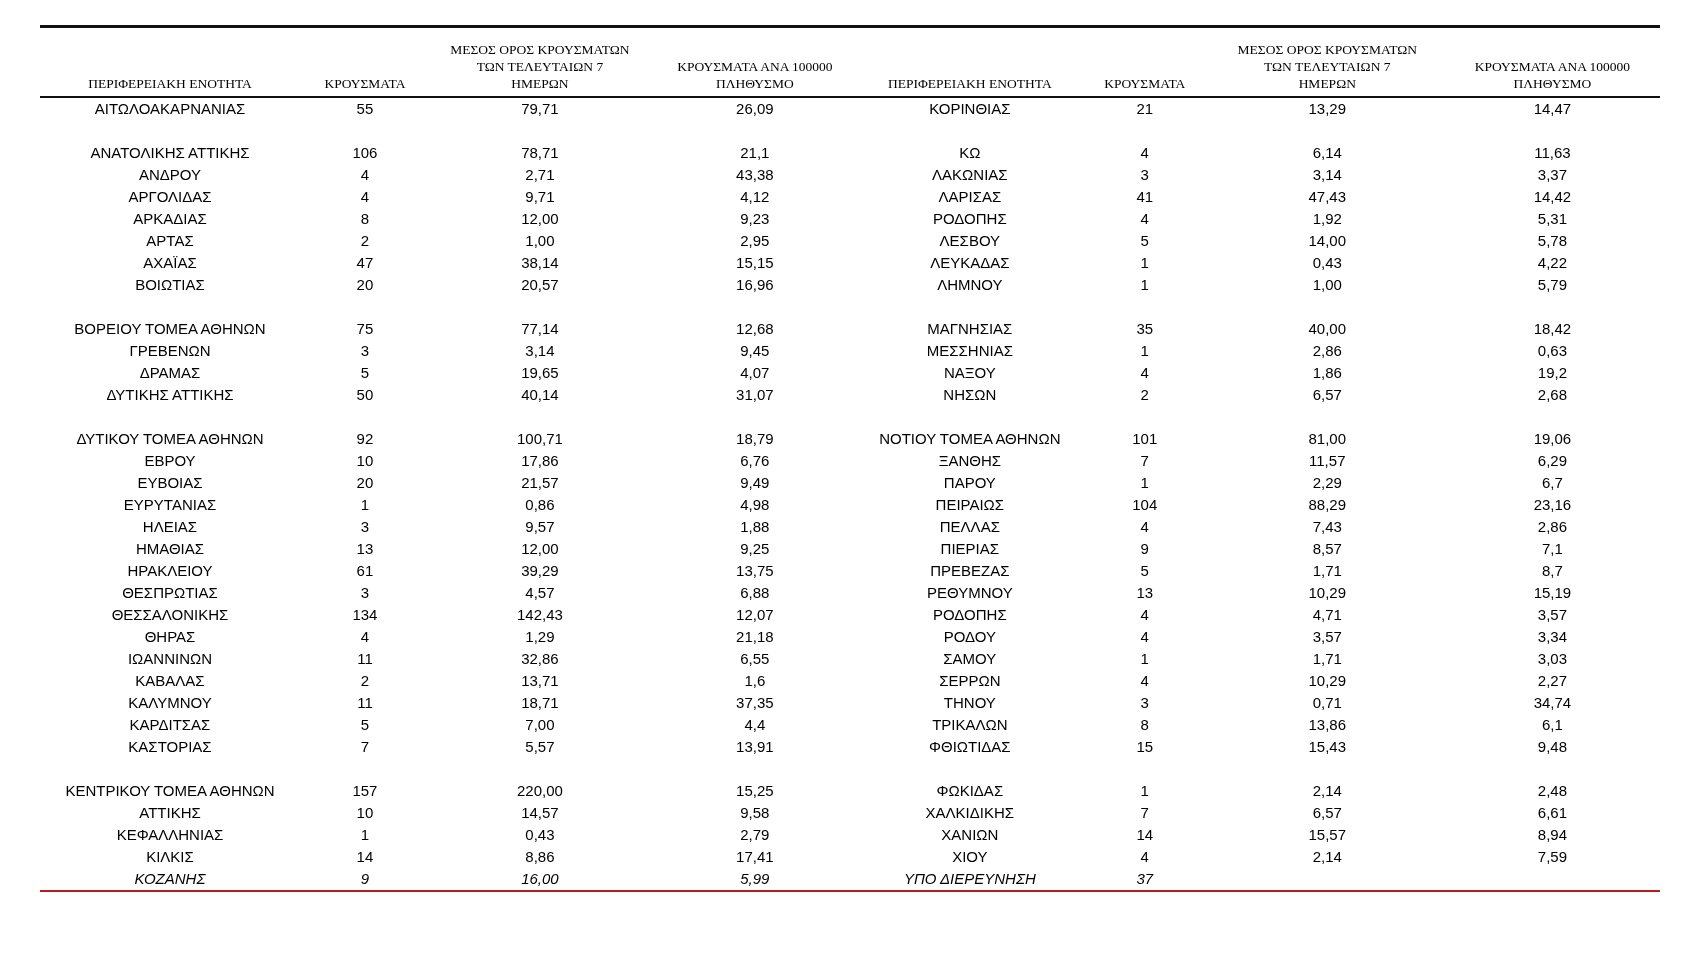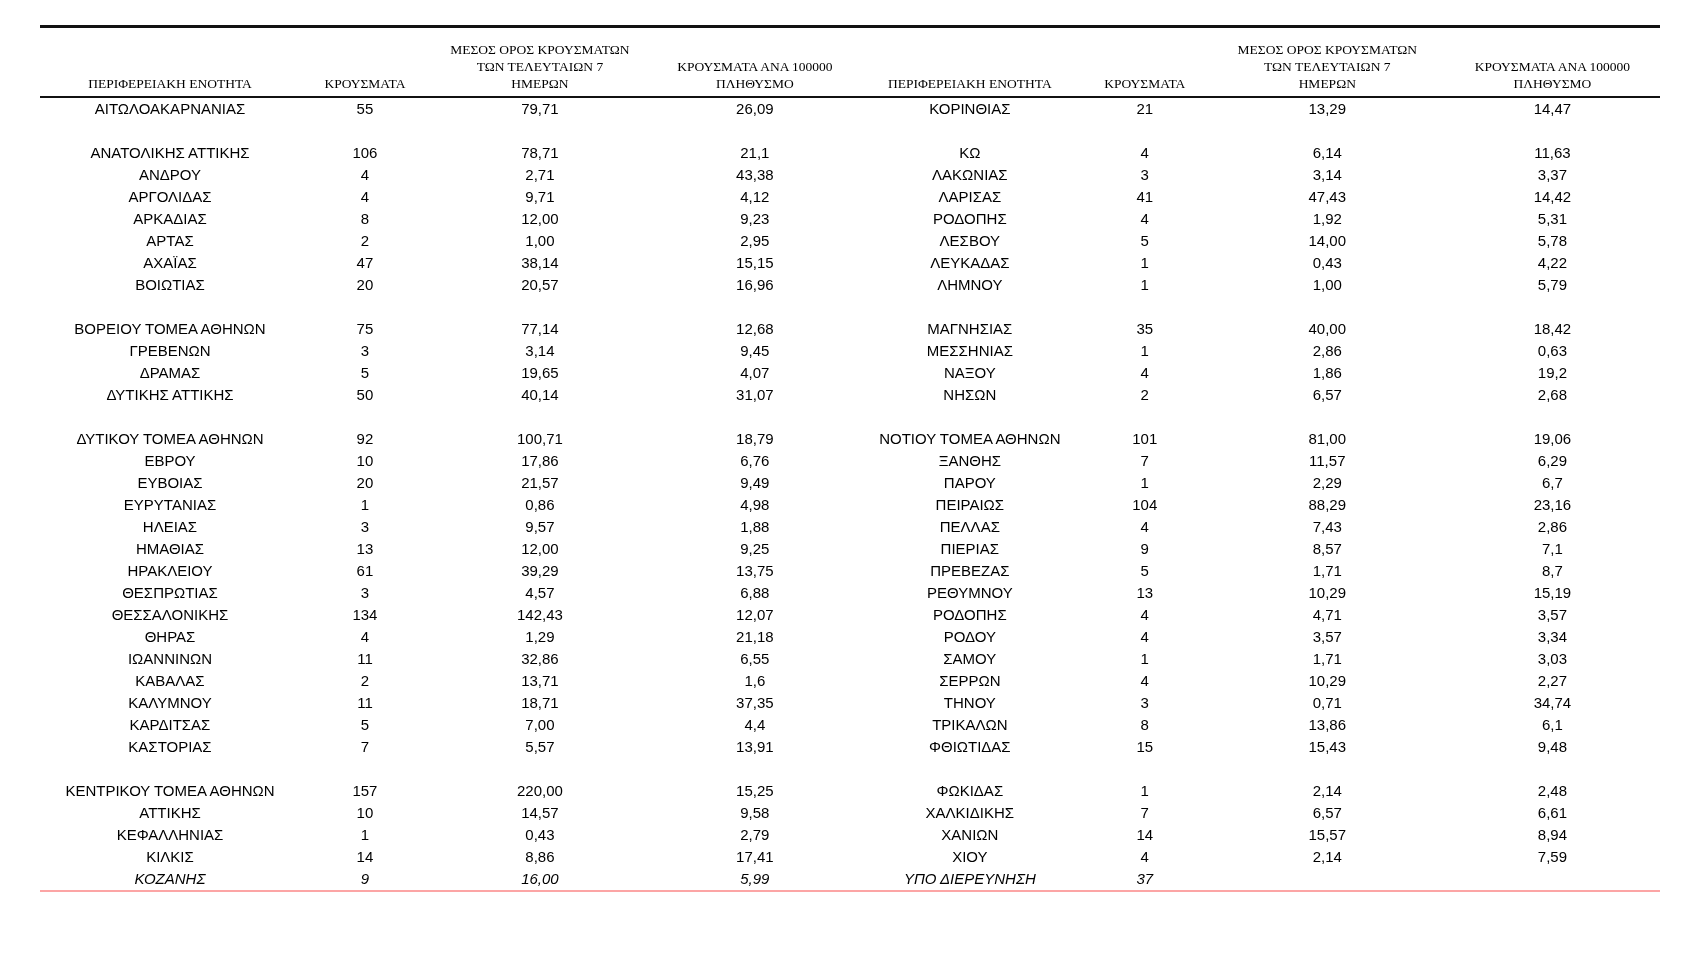--- a/index.html
+++ b/index.html
@@ -38,21 +38,21 @@
     font-size: 15px;
     text-align: center;
     vertical-align: middle;
     height: 22px;
     padding: 0 2px;
     line-height: 22px;
     white-space: nowrap;
     overflow: hidden;
   }
   tbody tr:last-child td {
-    border-bottom: 2px solid #fca5a5;
+    border-bottom: 2px solid #b91c1c;
   }
   tr.italic td {
     font-style: italic;
   }
 </style>
 </head>
 <body>
 
 <div class="page">
   <table class="report-table">

